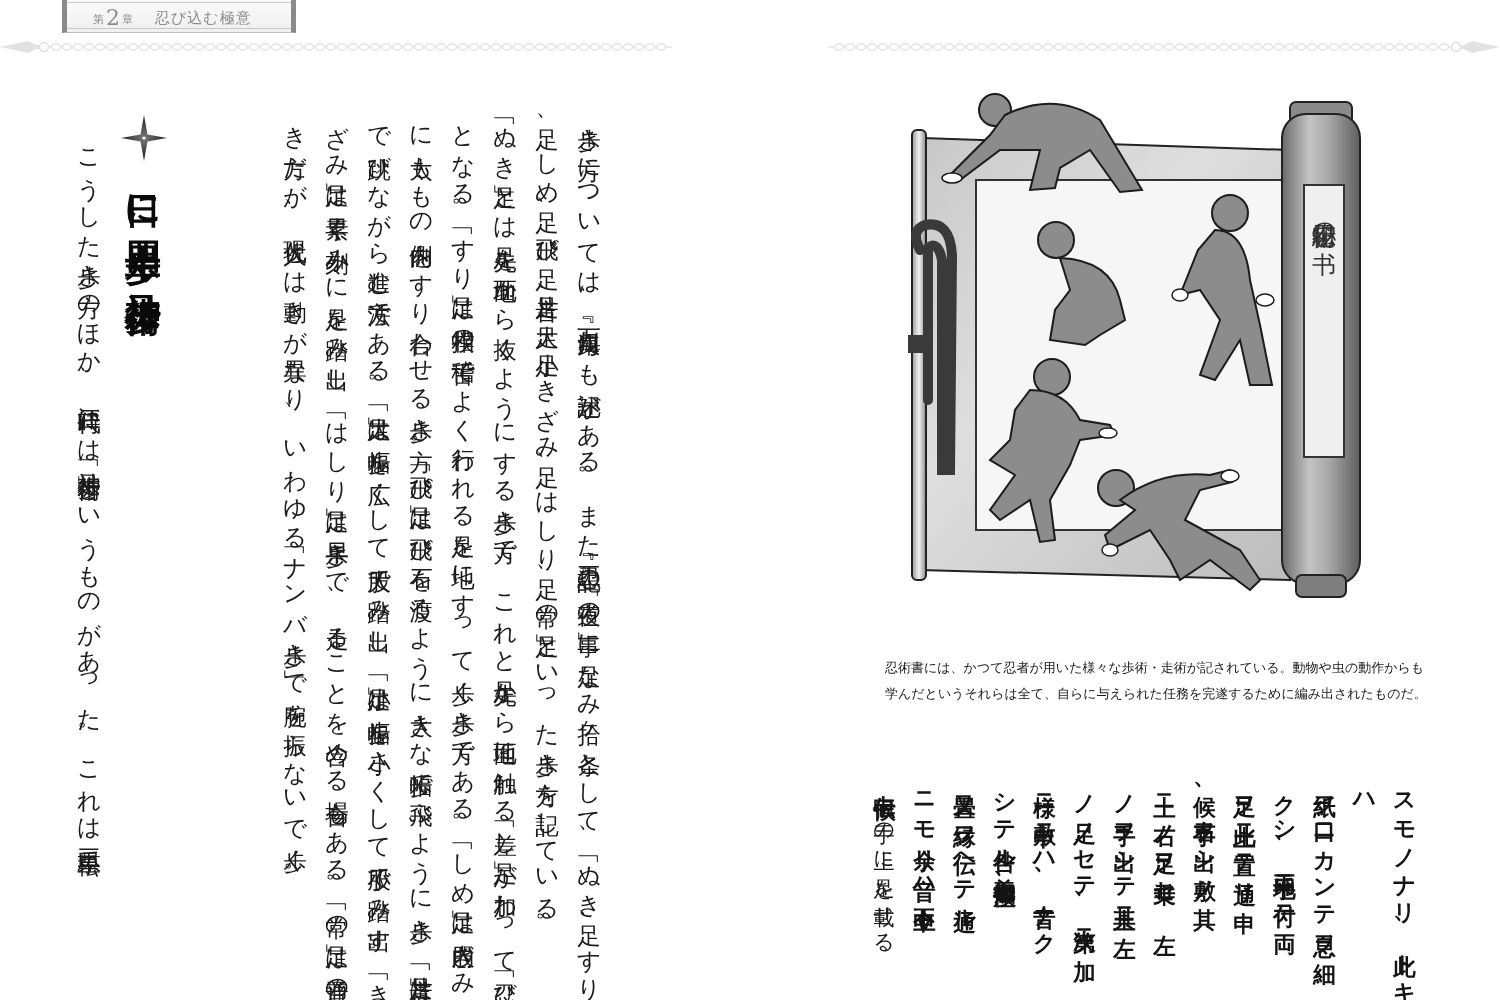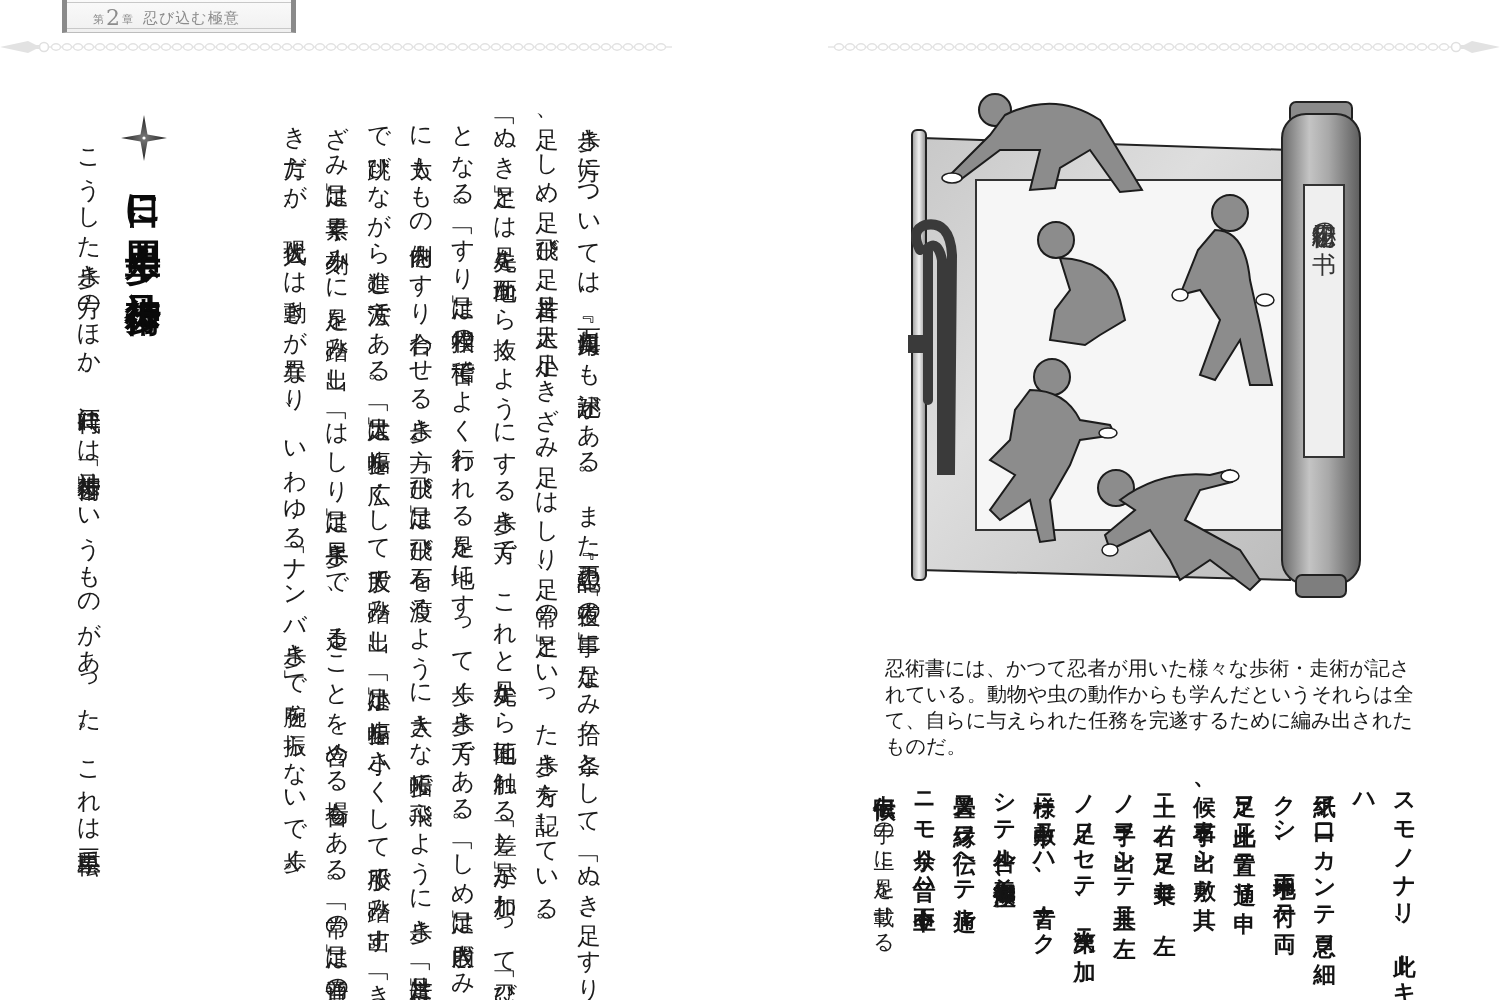--- a/index.html
+++ b/index.html
@@ -17,21 +17,21 @@
     content:""; position:absolute; left:0; right:0; height:1px; background:#c8c8c8;
   }
   .chapter-tab::before { top:2px; }
   .chapter-tab::after { bottom:3px; }
   .chapter-label {
     position:absolute; left:26px; top:5px; font-size:15px; color:#8c8c8c; white-space:nowrap;
     font-family:"DejaVu Serif",serif;
   }
   .chapter-label .num { font-size:22px; vertical-align:-2px; margin:0 2px; }
   .chapter-label .sm { font-size:11px; }
-  .chapter-label .title { margin-left:10px; letter-spacing:1px; }
+  .chapter-label .title { margin-left:22px; letter-spacing:1px; }
 
   .chain { position:absolute; top:40px; height:14px; }
   .chain-left { left:0; width:680px; }
   .chain-right { left:820px; width:680px; }
 
   
   .vt {
     position:absolute; writing-mode:vertical-rl; text-orientation:upright;
     font-family:"DejaVu Serif","Liberation Serif",serif;
   }
@@ -48,21 +48,21 @@
   }
   .intro-text {
     top:133px; left:68px; font-size:23.5px; letter-spacing:1.6px; line-height:42px; color:#1c1c1c;
   }
 
   
   .illustration { position:absolute; left:880px; top:80px; width:540px; height:540px; }
 
   .caption {
     position:absolute; left:885px; top:655px; width:545px;
-    font-family:"DejaVu Sans",sans-serif; font-size:20px; line-height:26px; color:#1a1a1a;
+    font-family:"DejaVu Sans",sans-serif; font-size:13px; line-height:26px; color:#1a1a1a;
   }
 
   .quote {
     top:778px; right:75px; height:222px;
     font-family:"DejaVu Serif",serif; font-weight:bold; font-size:22.5px;
     line-height:40px; letter-spacing:1.5px; color:#141414;
   }
   .quote-gloss {
     top:806px; left:870px; font-size:21px; letter-spacing:2px; color:#1c1c1c;
   }

